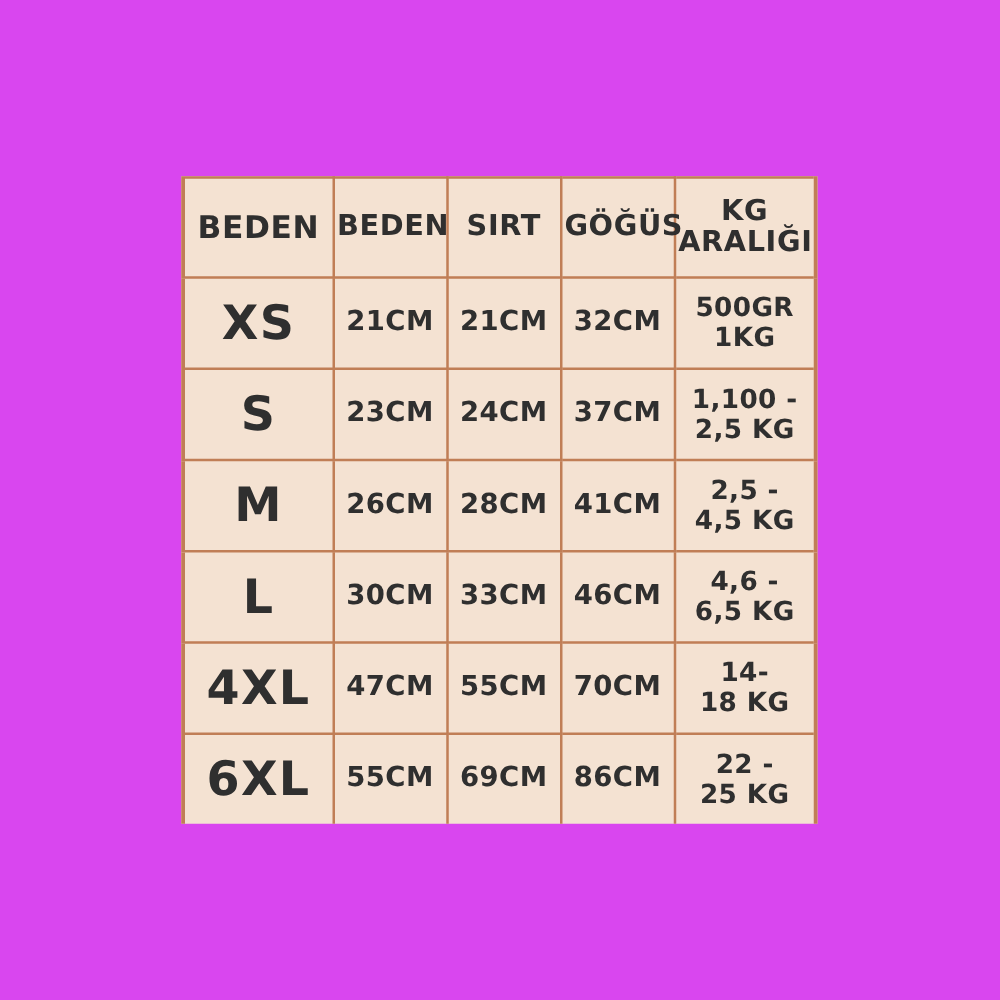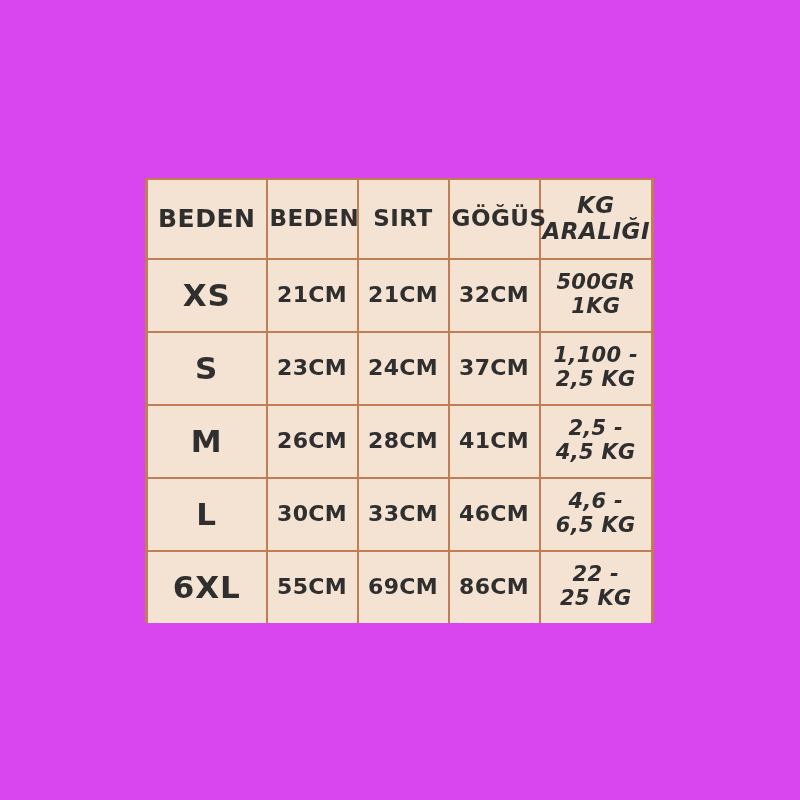--- a/index.html
+++ b/index.html
@@ -63,29 +63,29 @@
   thead th.head-kg { font-size: 23px; }
 
   tbody td {
     height: 71px;
     font-size: 22px;
     font-weight: bold;
     line-height: 1.12;
     letter-spacing: 0.3px;
   }
   tbody td.size-cell {
-    font-size: 31px;
+    font-size: 38px;
     font-weight: bold;
     letter-spacing: 1px;
   }
   tbody td.kg-cell {
     font-size: 21px;
   }
   tbody tr:last-child td { border-bottom: none; }
-  .nowrapline { display: block; font-style: italic; }
+  .nowrapline { display: block; }
 </style>
 </head>
 <body>
 
 <div id="page">
   <div class="table-wrap">
     <table class="size-table">
       <colgroup>
         <col class="c0">
           <col class="c1">
@@ -140,20 +140,30 @@
           <td class="size-cell">L</td>
           <td>30CM</td>
           <td>33CM</td>
           <td>46CM</td>
           <td class="kg-cell">
             <span class="nowrapline">4,6 -</span>
             <span class="nowrapline">6,5 KG</span>
           </td>
         </tr>
         <tr>
+          <td class="size-cell">4XL</td>
+          <td>47CM</td>
+          <td>55CM</td>
+          <td>70CM</td>
+          <td class="kg-cell">
+            <span class="nowrapline">14-</span>
+            <span class="nowrapline">18 KG</span>
+          </td>
+        </tr>
+        <tr>
           <td class="size-cell">6XL</td>
           <td>55CM</td>
           <td>69CM</td>
           <td>86CM</td>
           <td class="kg-cell">
             <span class="nowrapline">22 -</span>
             <span class="nowrapline">25 KG</span>
           </td>
         </tr>
 

